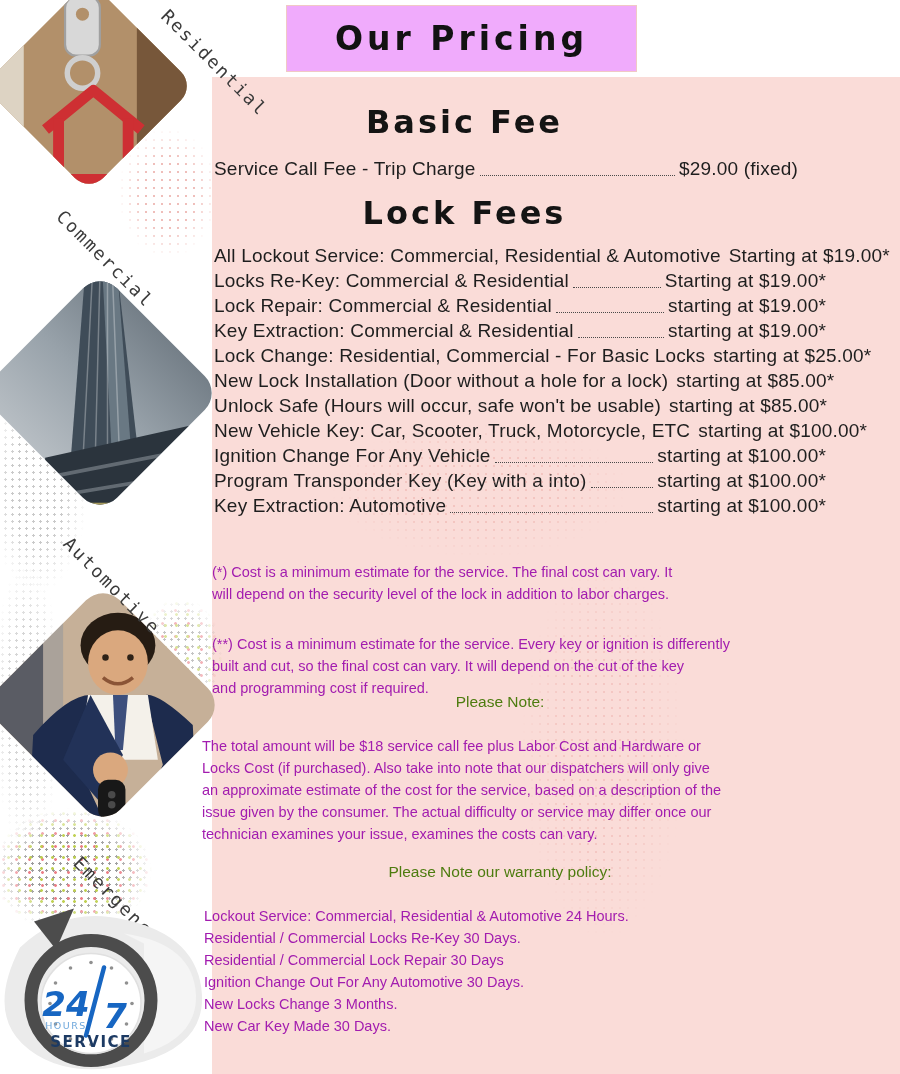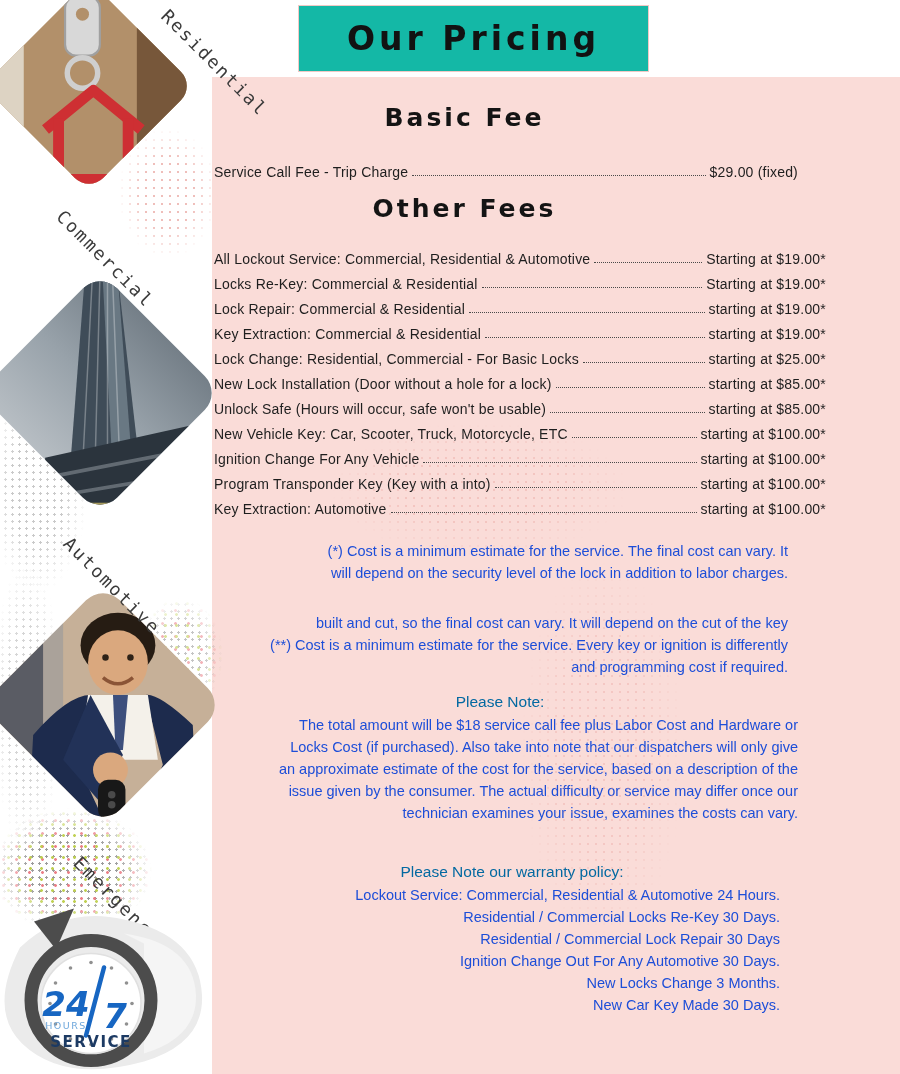--- a/index.html
+++ b/index.html
@@ -1,30 +1,30 @@
 <!DOCTYPE html>
 <html><head>
 <meta charset="utf-8">
 <style>
   html,body{margin:0;padding:0;background:#fff;}
   .page{position:relative;width:900px;height:1074px;background:#ffffff;overflow:hidden;
         font-family:"Liberation Sans",sans-serif;color:#1e1e1e;}
   .pink-bg{position:absolute;left:212px;top:77px;width:688px;height:997px;background:#fadcd8;}
-  .title-box{position:absolute;left:298px;top:5px;width:349px;height:65px;background:#14b8a6;
+  .title-box{position:absolute;left:286px;top:5px;width:349px;height:65px;background:#f0abfc;
              border:1px solid #f0c9c5;display:flex;align-items:center;justify-content:center;}
   .title-box span{font-family:"DejaVu Sans",sans-serif;font-weight:bold;font-size:33px;
                   letter-spacing:4px;color:#121212;}
   .h2{position:absolute;left:212px;width:505px;text-align:center;
-      font-family:"DejaVu Sans",sans-serif;font-weight:bold;font-size:25px;letter-spacing:3px;color:#141414;}
+      font-family:"DejaVu Sans",sans-serif;font-weight:bold;font-size:32px;letter-spacing:3px;color:#141414;}
   .fee-list{position:absolute;left:214px;width:612px;}
-  .fee-row{display:flex;align-items:flex-end;height:25px;font-size:14px;letter-spacing:.2px;color:#1e1e1e;}
+  .fee-row{display:flex;align-items:flex-end;height:25px;font-size:19px;letter-spacing:.2px;color:#1e1e1e;}
   .fee-row .lbl,.fee-row .prc{white-space:nowrap;}
   .fee-row .dotfill{flex:1;border-bottom:1.6px dotted #4a4a4a;margin:0 4px;transform:translateY(-4px);}
-  .note{position:absolute;text-align:right;font-size:14.5px;line-height:22px;color:#1d4ed8;}
-  .red{color:#0369a1;}
+  .note{position:absolute;text-align:left;font-size:14.5px;line-height:22px;color:#a21caf;margin-top:21px;}
+  .red{color:#4d7c0f;}
   .note-h{position:absolute;text-align:center;font-size:15.5px;line-height:22px;}
   .side-label{position:absolute;font-family:"DejaVu Sans Mono",monospace;font-size:18px;
               letter-spacing:2px;color:#3b3b3b;transform:rotate(45deg);white-space:nowrap;z-index:6;}
   .diamond{position:absolute;transform:rotate(45deg);overflow:hidden;z-index:5;}
   .d-inner{position:absolute;inset:0;transform:rotate(-45deg) scale(1.45);}
   .d-inner svg{display:block;width:100%;height:100%;}
   .dots{position:absolute;z-index:2;
         -webkit-mask-image:radial-gradient(closest-side,#000 55%,transparent 100%);
         mask-image:radial-gradient(closest-side,#000 55%,transparent 100%);}
   .dots-gray{background-image:radial-gradient(#8a8a8a 1.1px,transparent 1.3px);background-size:7px 7px;}
@@ -153,21 +153,21 @@
 
   <div class="h2" style="top:103px;">Basic Fee</div>
   <div class="fee-list" style="top:155px;width:584px;">
     <div class="fee-row">
       <span class="lbl">Service Call Fee - Trip Charge</span>
       <span class="dotfill"></span>
       <span class="prc">$29.00 (fixed)</span>
     </div>
   </div>
 
-  <div class="h2" style="top:194px;">Other Fees</div>
+  <div class="h2" style="top:194px;">Lock Fees</div>
   <div class="fee-list" style="top:242px;">
     <div class="fee-row">
         <span class="lbl">All Lockout Service: Commercial, Residential &amp; Automotive</span>
         <span class="dotfill"></span>
         <span class="prc">Starting at $19.00*</span>
       </div>
     <div class="fee-row">
         <span class="lbl">Locks Re-Key: Commercial &amp; Residential</span>
         <span class="dotfill"></span>
         <span class="prc">Starting at $19.00*</span>
@@ -217,35 +217,35 @@
         <span class="dotfill"></span>
         <span class="prc">starting at $100.00*</span>
       </div>
   </div>
 
   <div class="note" style="left:212px;top:540px;width:576px;">
     <div>(*) Cost is a minimum estimate for the service. The final cost can vary. It</div>
     <div>will depend on the security level of the lock in addition to labor charges.</div>
   </div>
   <div class="note" style="left:212px;top:612px;width:576px;">
+    <div>(**) Cost is a minimum estimate for the service. Every key or ignition is differently</div>
     <div>built and cut, so the final cost can vary. It will depend on the cut of the key</div>
-    <div>(**) Cost is a minimum estimate for the service. Every key or ignition is differently</div>
     <div>and programming cost if required.</div>
   </div>
 
   <div class="note-h red" style="left:212px;top:691px;width:576px;">Please Note:</div>
   <div class="note" style="left:202px;top:714px;width:596px;">
     <div>The total amount will be $18 service call fee plus Labor Cost and Hardware or</div>
     <div>Locks Cost (if purchased). Also take into note that our dispatchers will only give</div>
     <div>an approximate estimate of the cost for the service, based on a description of the</div>
     <div>issue given by the consumer. The actual difficulty or service may differ once our</div>
     <div>technician examines your issue, examines the costs can vary.</div>
   </div>
 
-  <div class="note-h red" style="left:212px;top:861px;width:576px;padding-left:12px;">Please Note our warranty policy:</div>
+  <div class="note-h red" style="left:212px;top:861px;width:576px;">Please Note our warranty policy:</div>
   <div class="note" style="left:204px;top:884px;width:576px;">
     <div>Lockout Service: Commercial, Residential &amp; Automotive 24 Hours.</div>
     <div>Residential / Commercial Locks Re-Key 30 Days.</div>
     <div>Residential / Commercial Lock Repair 30 Days</div>
     <div>Ignition Change Out For Any Automotive 30 Days.</div>
     <div>New Locks Change 3 Months.</div>
     <div>New Car Key Made 30 Days.</div>
   </div>
 
 </div>

